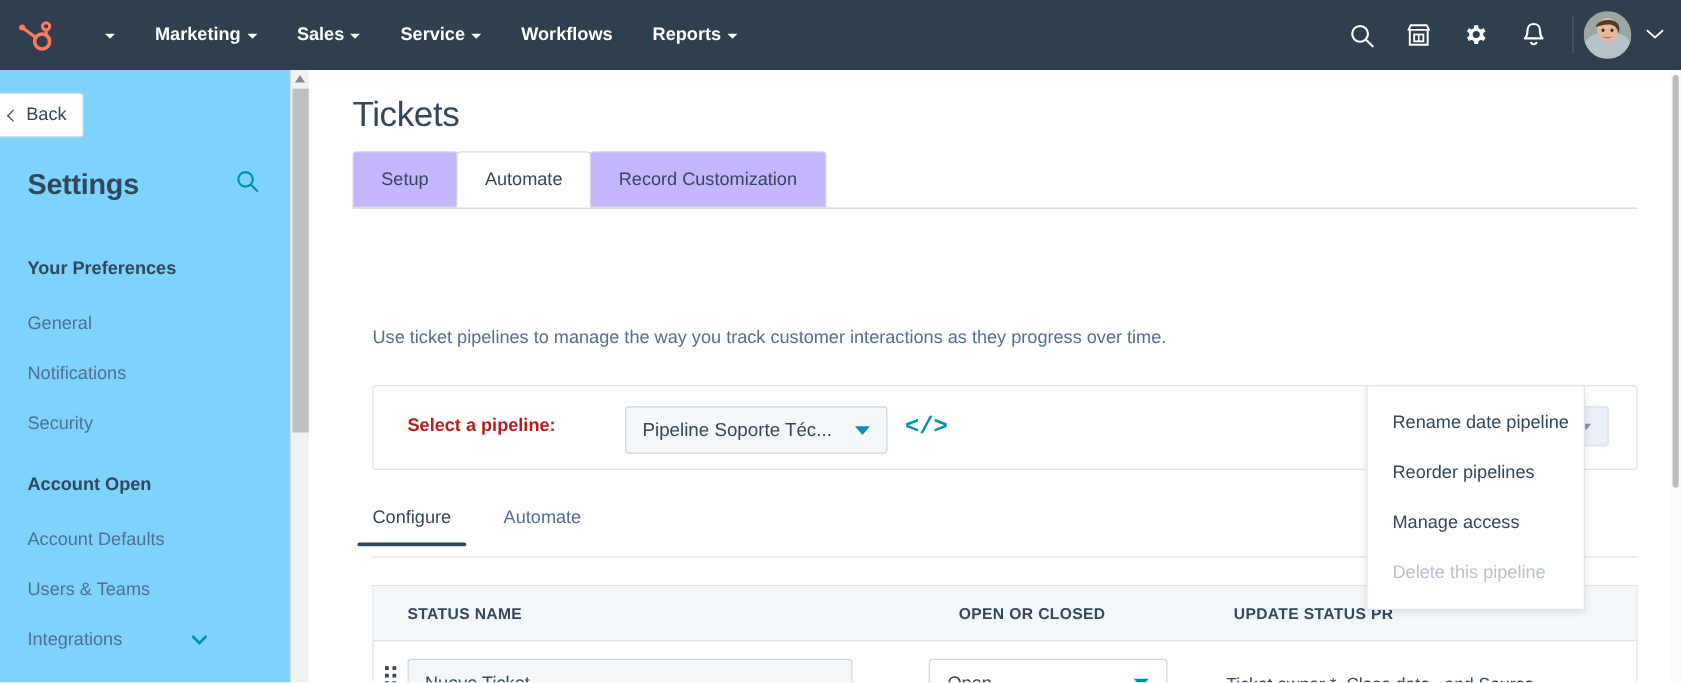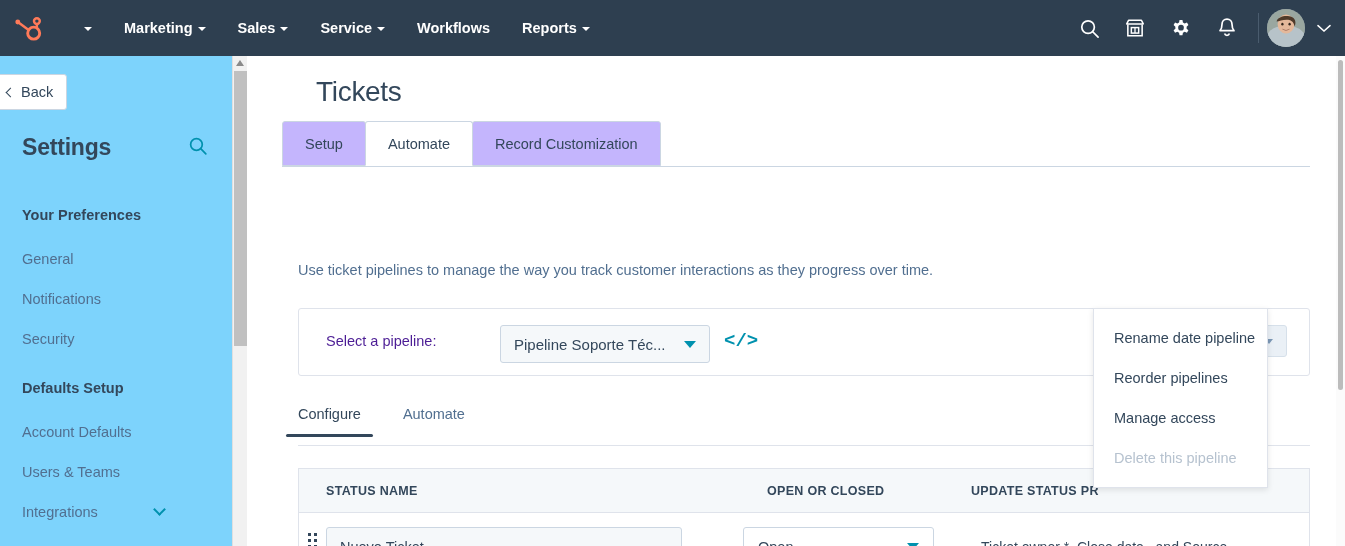--- a/index.html
+++ b/index.html
@@ -113,21 +113,21 @@
 
   
   .main {
     position: absolute; left: 248px; top: 56px;
     width: 1088px; height: 490px;
     background: #ffffff;
     overflow: hidden;
   }
   .page-title {
     position: absolute; left: 34px; top: 20px;
-    font-size: 28px; color: #33475b; font-weight: 400; letter-spacing: -0.3px; margin-left: 34px;
+    font-size: 28px; color: #33475b; font-weight: 400; letter-spacing: -0.3px;
   }
 
   
   .tabstrip {
     position: absolute; left: 34px; top: 65px;
     width: 1028px; height: 46px;
     border-bottom: 1px solid #cbd6e2;
     display: flex; align-items: flex-end;
   }
   .tab {
@@ -151,21 +151,21 @@
 
   
   .pipe-card {
     position: absolute; left: 50px; top: 252px;
     width: 1012px; height: 68px;
     border: 1px solid #dfe3eb; border-radius: 3px;
     background: #ffffff;
   }
   .pipe-label {
     position: absolute; left: 27px; top: 24px;
-    font-size: 14.5px; font-weight: 400; color: #4c1d95;
+    font-size: 14.5px; font-weight: 700; color: #b91c1c;
   }
   .pipe-select {
     position: absolute; left: 201px; top: 16px;
     width: 210px; height: 38px;
     border: 1px solid #cbd6e2; border-radius: 3px;
     background: #f5f8fa;
     display: flex; align-items: center; justify-content: space-between;
     padding: 0 13px; cursor: pointer;
   }
   .pipe-select span.txt { font-size: 15px; color: #33475b; white-space: nowrap; overflow: hidden; }
@@ -387,21 +387,21 @@
       <span>General</span>
     </div>
     <div class="sidebar-link" style="top:235px">
       <span>Notifications</span>
     </div>
     <div class="sidebar-link" style="top:275px">
       <span>Security</span>
     </div>
 
     <div class="sidebar-section" style="top:324px">
-      <span>Defaults Setup</span>
+      <span>Account Open</span>
     </div>
     <div class="sidebar-link" style="top:368px">
       <span>Account Defaults</span>
     </div>
     <div class="sidebar-link" style="top:408px">
       <span>Users &amp; Teams</span>
     </div>
     <div class="sidebar-link" style="top:448px">
       <span>Integrations</span>
       <i class="chev-dn"></i>
@@ -466,21 +466,21 @@
       </div>
       <div class="subtab inactive">
         <span>Automate</span>
       </div>
     </div>
 
     <div class="table">
       <div class="thead">
         <div class="th" style="left:27px">STATUS NAME</div>
         <div class="th" style="left:468px">OPEN OR CLOSED</div>
-        <div class="th" style="left:672px">UPDATE STATUS PR</div>
+        <div class="th" style="left:688px">UPDATE STATUS PR</div>
       </div>
 
       <div class="trow">
         <div class="drag-handle">
           <i></i>
             <i></i>
             <i></i>
             <i></i>
             <i></i>
             <i></i>

